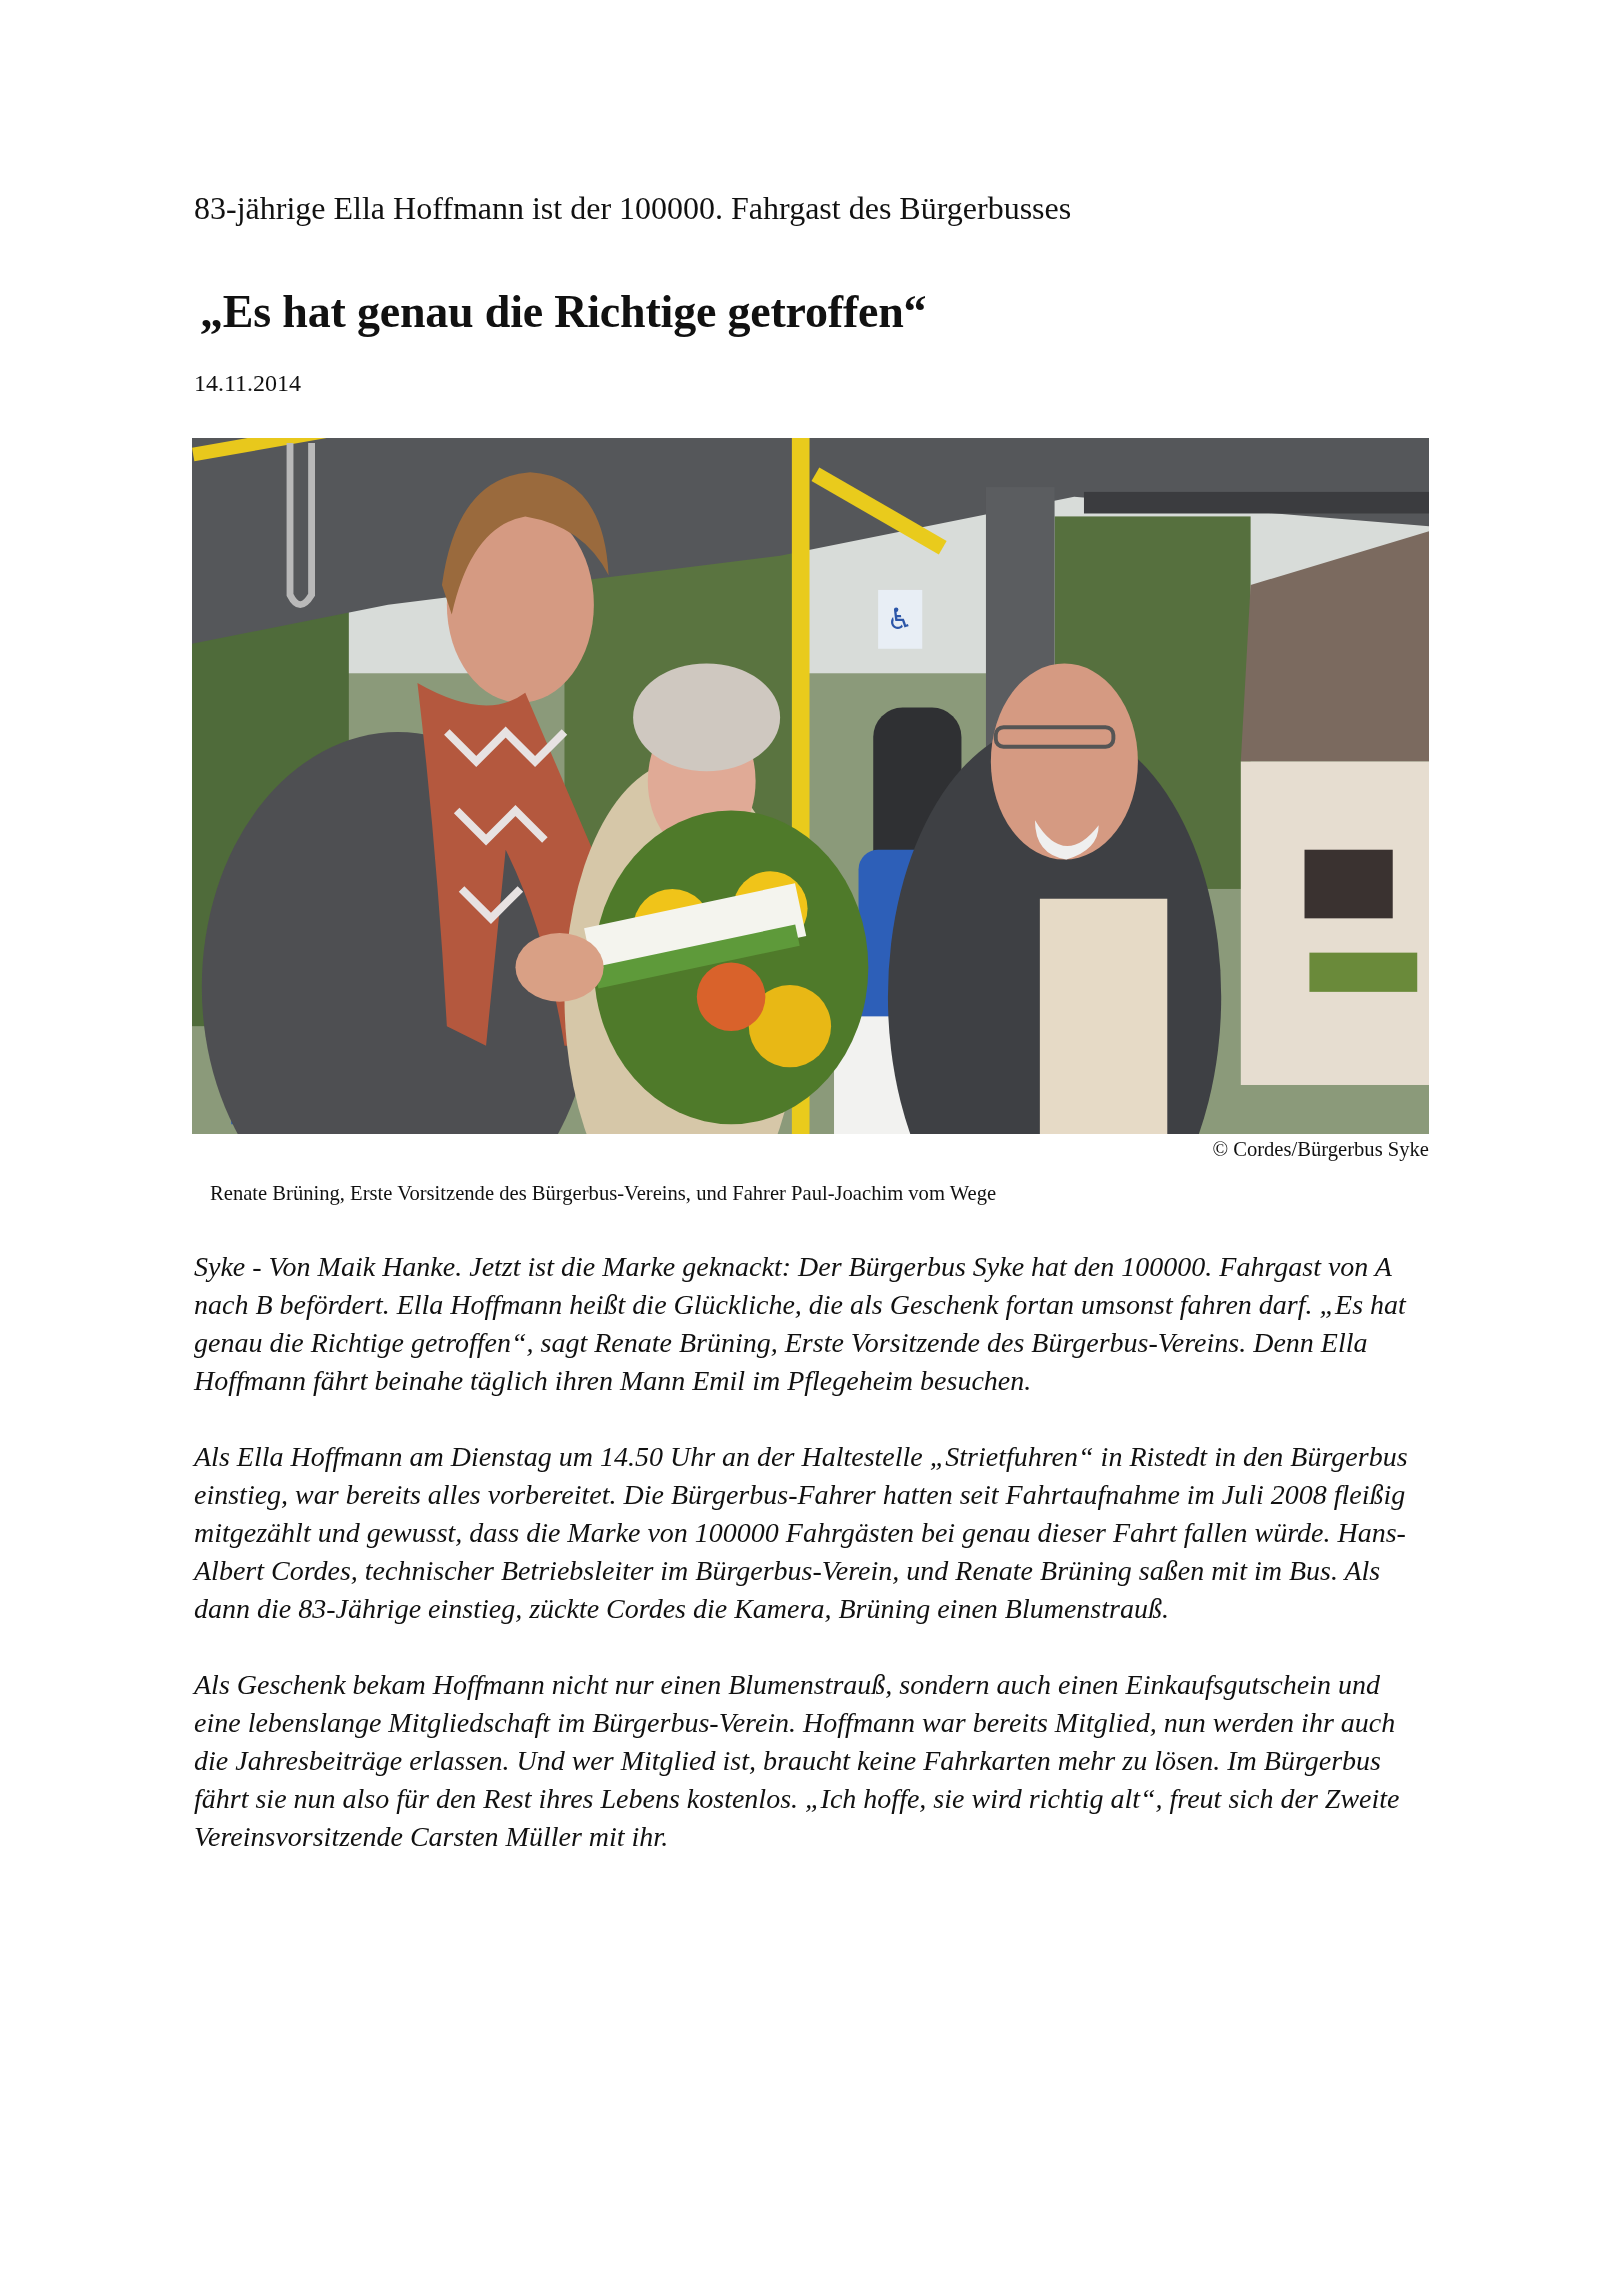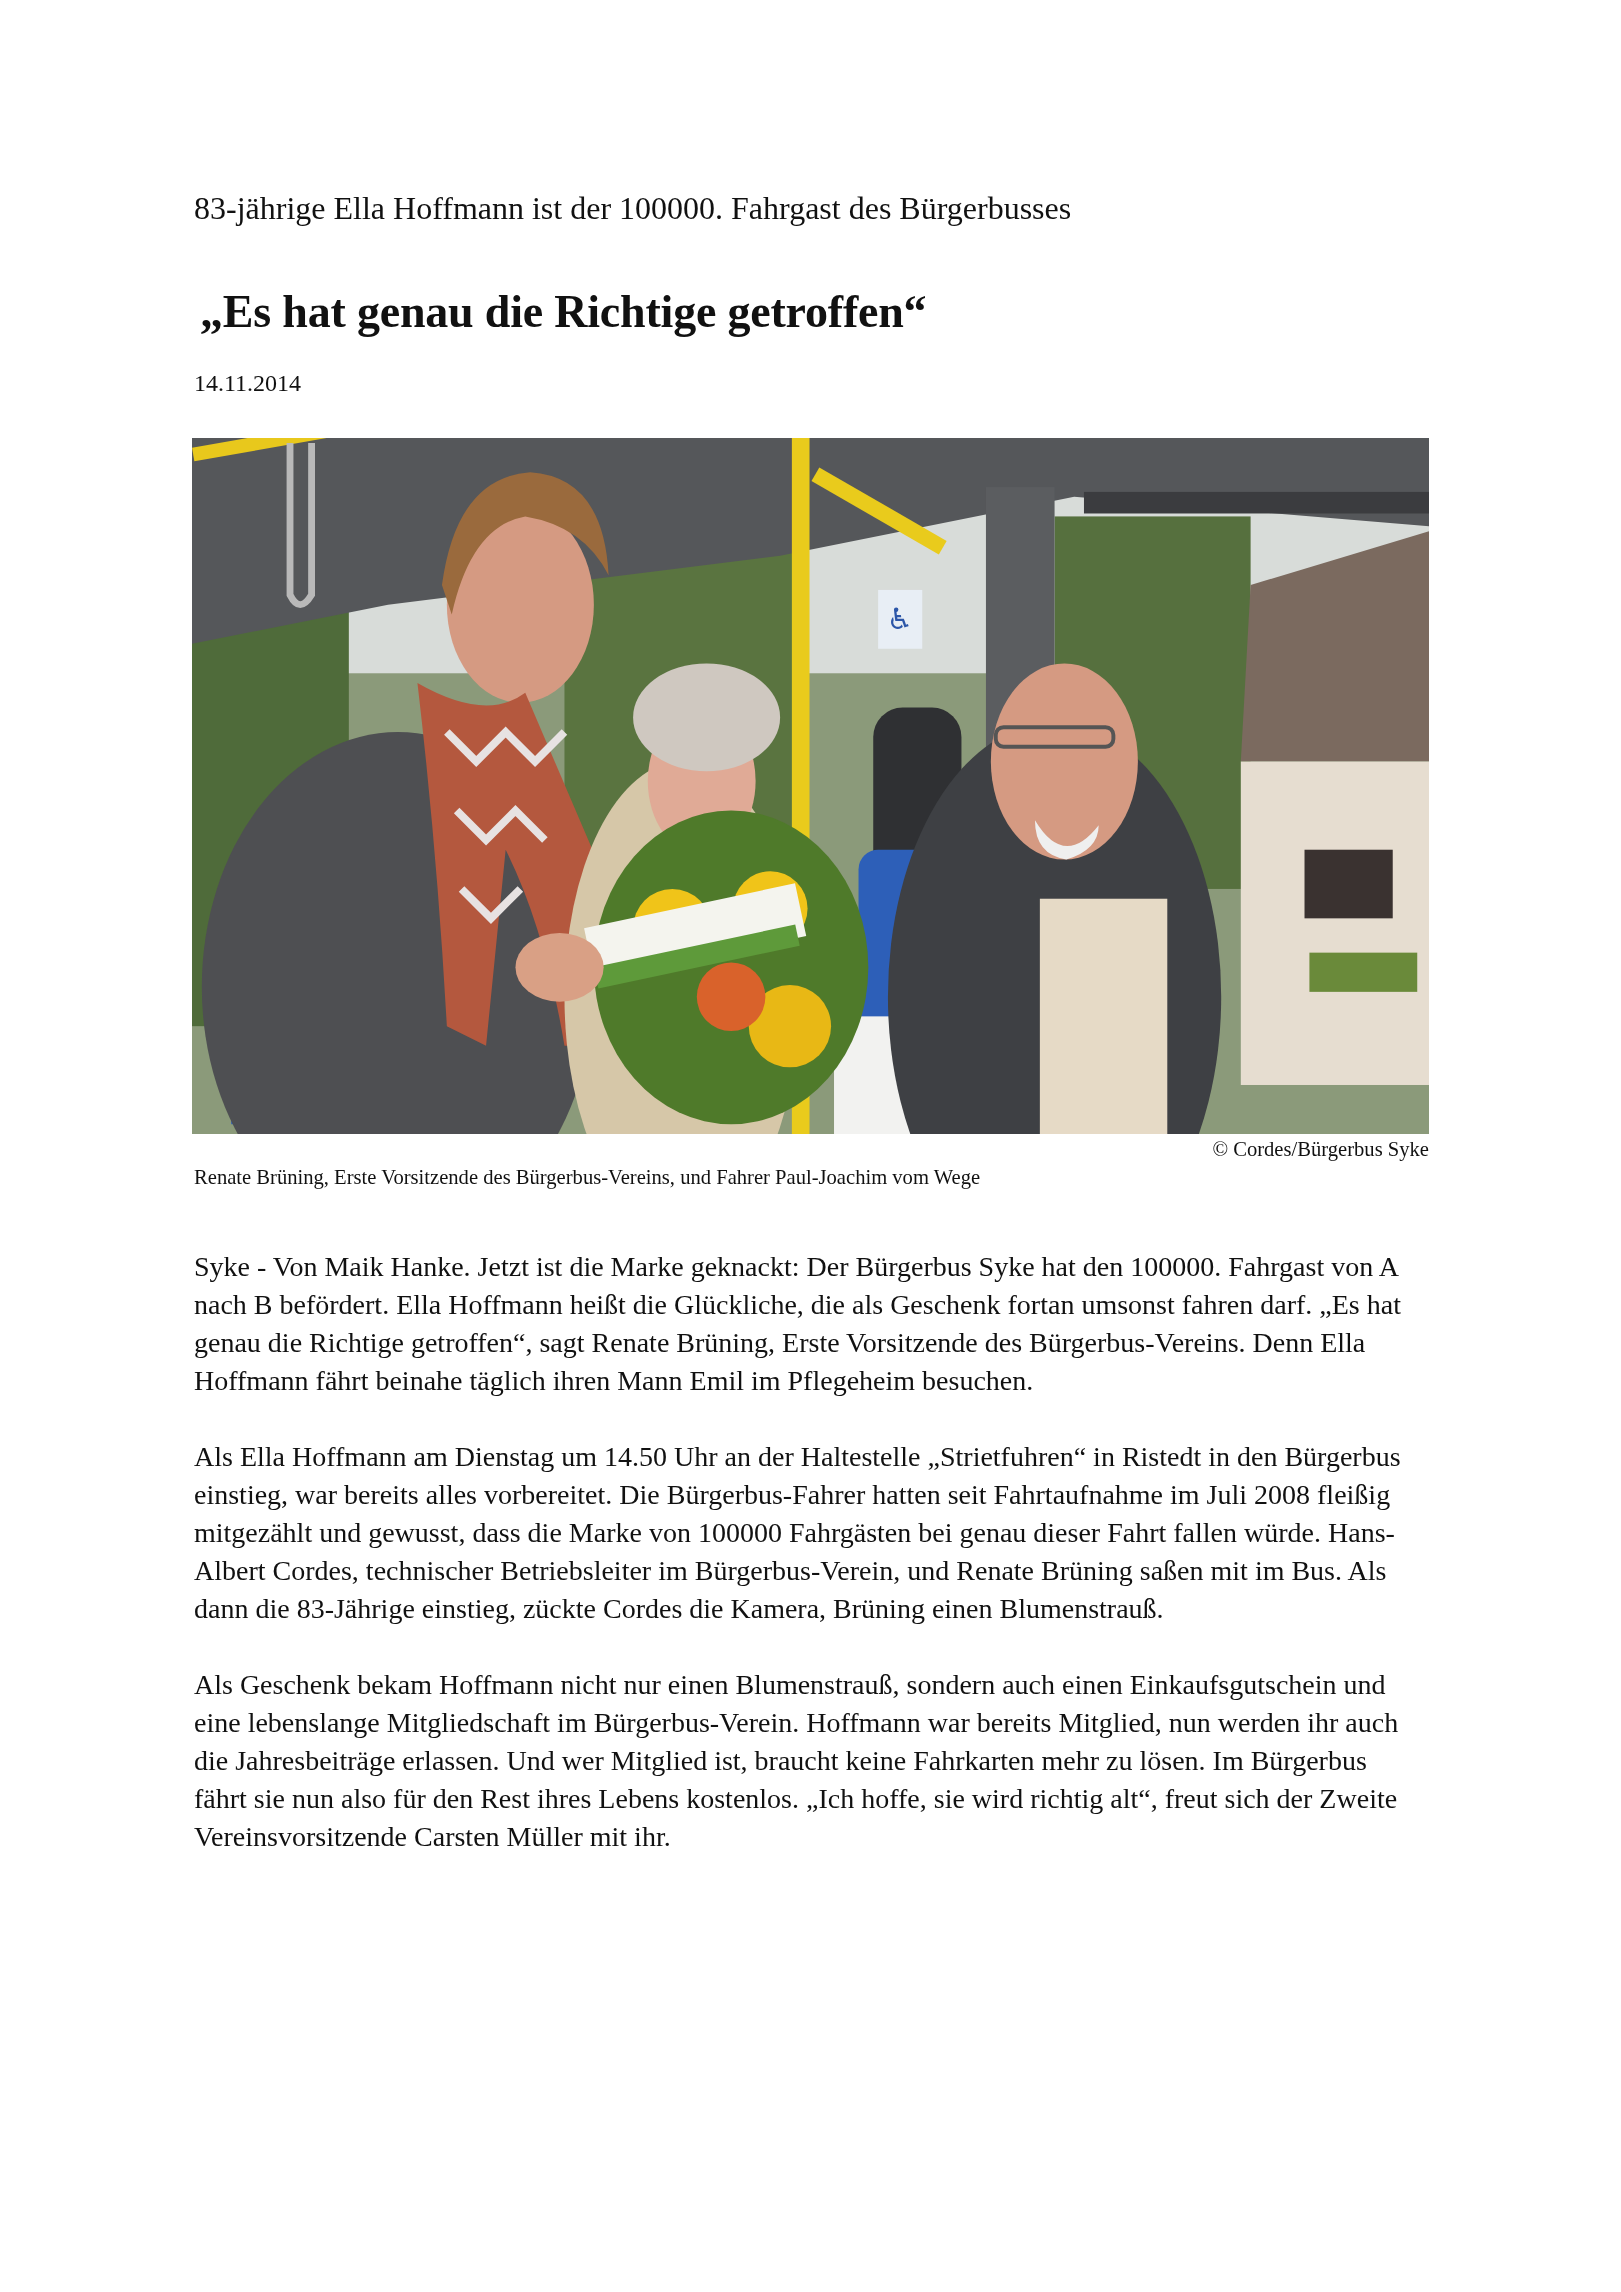--- a/index.html
+++ b/index.html
@@ -5,23 +5,23 @@
   html, body { margin: 0; padding: 0; background: #ffffff; }
   body { width: 1621px; height: 2293px; position: relative; overflow: hidden;
          font-family: "Liberation Serif", "DejaVu Serif", serif; color: #111; }
   .kicker { position: absolute; left: 194px; top: 192px; font-size: 32px; line-height: 33px; white-space: nowrap; }
   .headline { position: absolute; left: 192px; top: 276px; font-size: 46px; font-weight: bold; line-height: 55px; white-space: nowrap; letter-spacing: -0.2px; }
   .date { position: absolute; left: 194px; top: 367px; font-size: 24px; line-height: 33px; }
   .photo { position: absolute; left: 192px; top: 438px; width: 1237px; height: 696px; overflow: hidden; background: #6b6d70; }
   .photo svg { display: block; width: 100%; height: 100%; }
   .credit { position: absolute; right: 192px; top: 1137px; font-size: 20.6px; line-height: 25.5px; white-space: nowrap; }
   .caption { position: absolute; left: 194px; top: 1162px; width: 1019px; font-size: 20.6px; line-height: 31px; }
-  .caption p { margin: 0; }
+  .caption p { margin: 16px; }
   .body { position: absolute; left: 194px; top: 1248px; width: 1237px; font-size: 28px; line-height: 38px; }
-  .body p { margin: 0 12px 38px 0; }
+  .body p { margin: 0 12px 38px 0; font-style: italic; }
 </style>
 </head>
 <body>
 
 <div class="kicker">83-jährige Ella Hoffmann ist der 100000. Fahrgast des Bürgerbusses</div>
 <h1 class="headline" style="margin:8px;">„Es hat genau die Richtige getroffen“</h1>
 <div class="date">14.11.2014</div>
 
 <figure class="photo" style="margin:0;" aria-label="Drei Personen im Bürgerbus: Renate Brüning mit Schal, Ella Hoffmann mit Blumenstrauß, Fahrer Paul-Joachim vom Wege am Fahrscheindrucker">
   <svg viewBox="0 0 1262 710" preserveAspectRatio="none" xmlns="http://www.w3.org/2000/svg">

